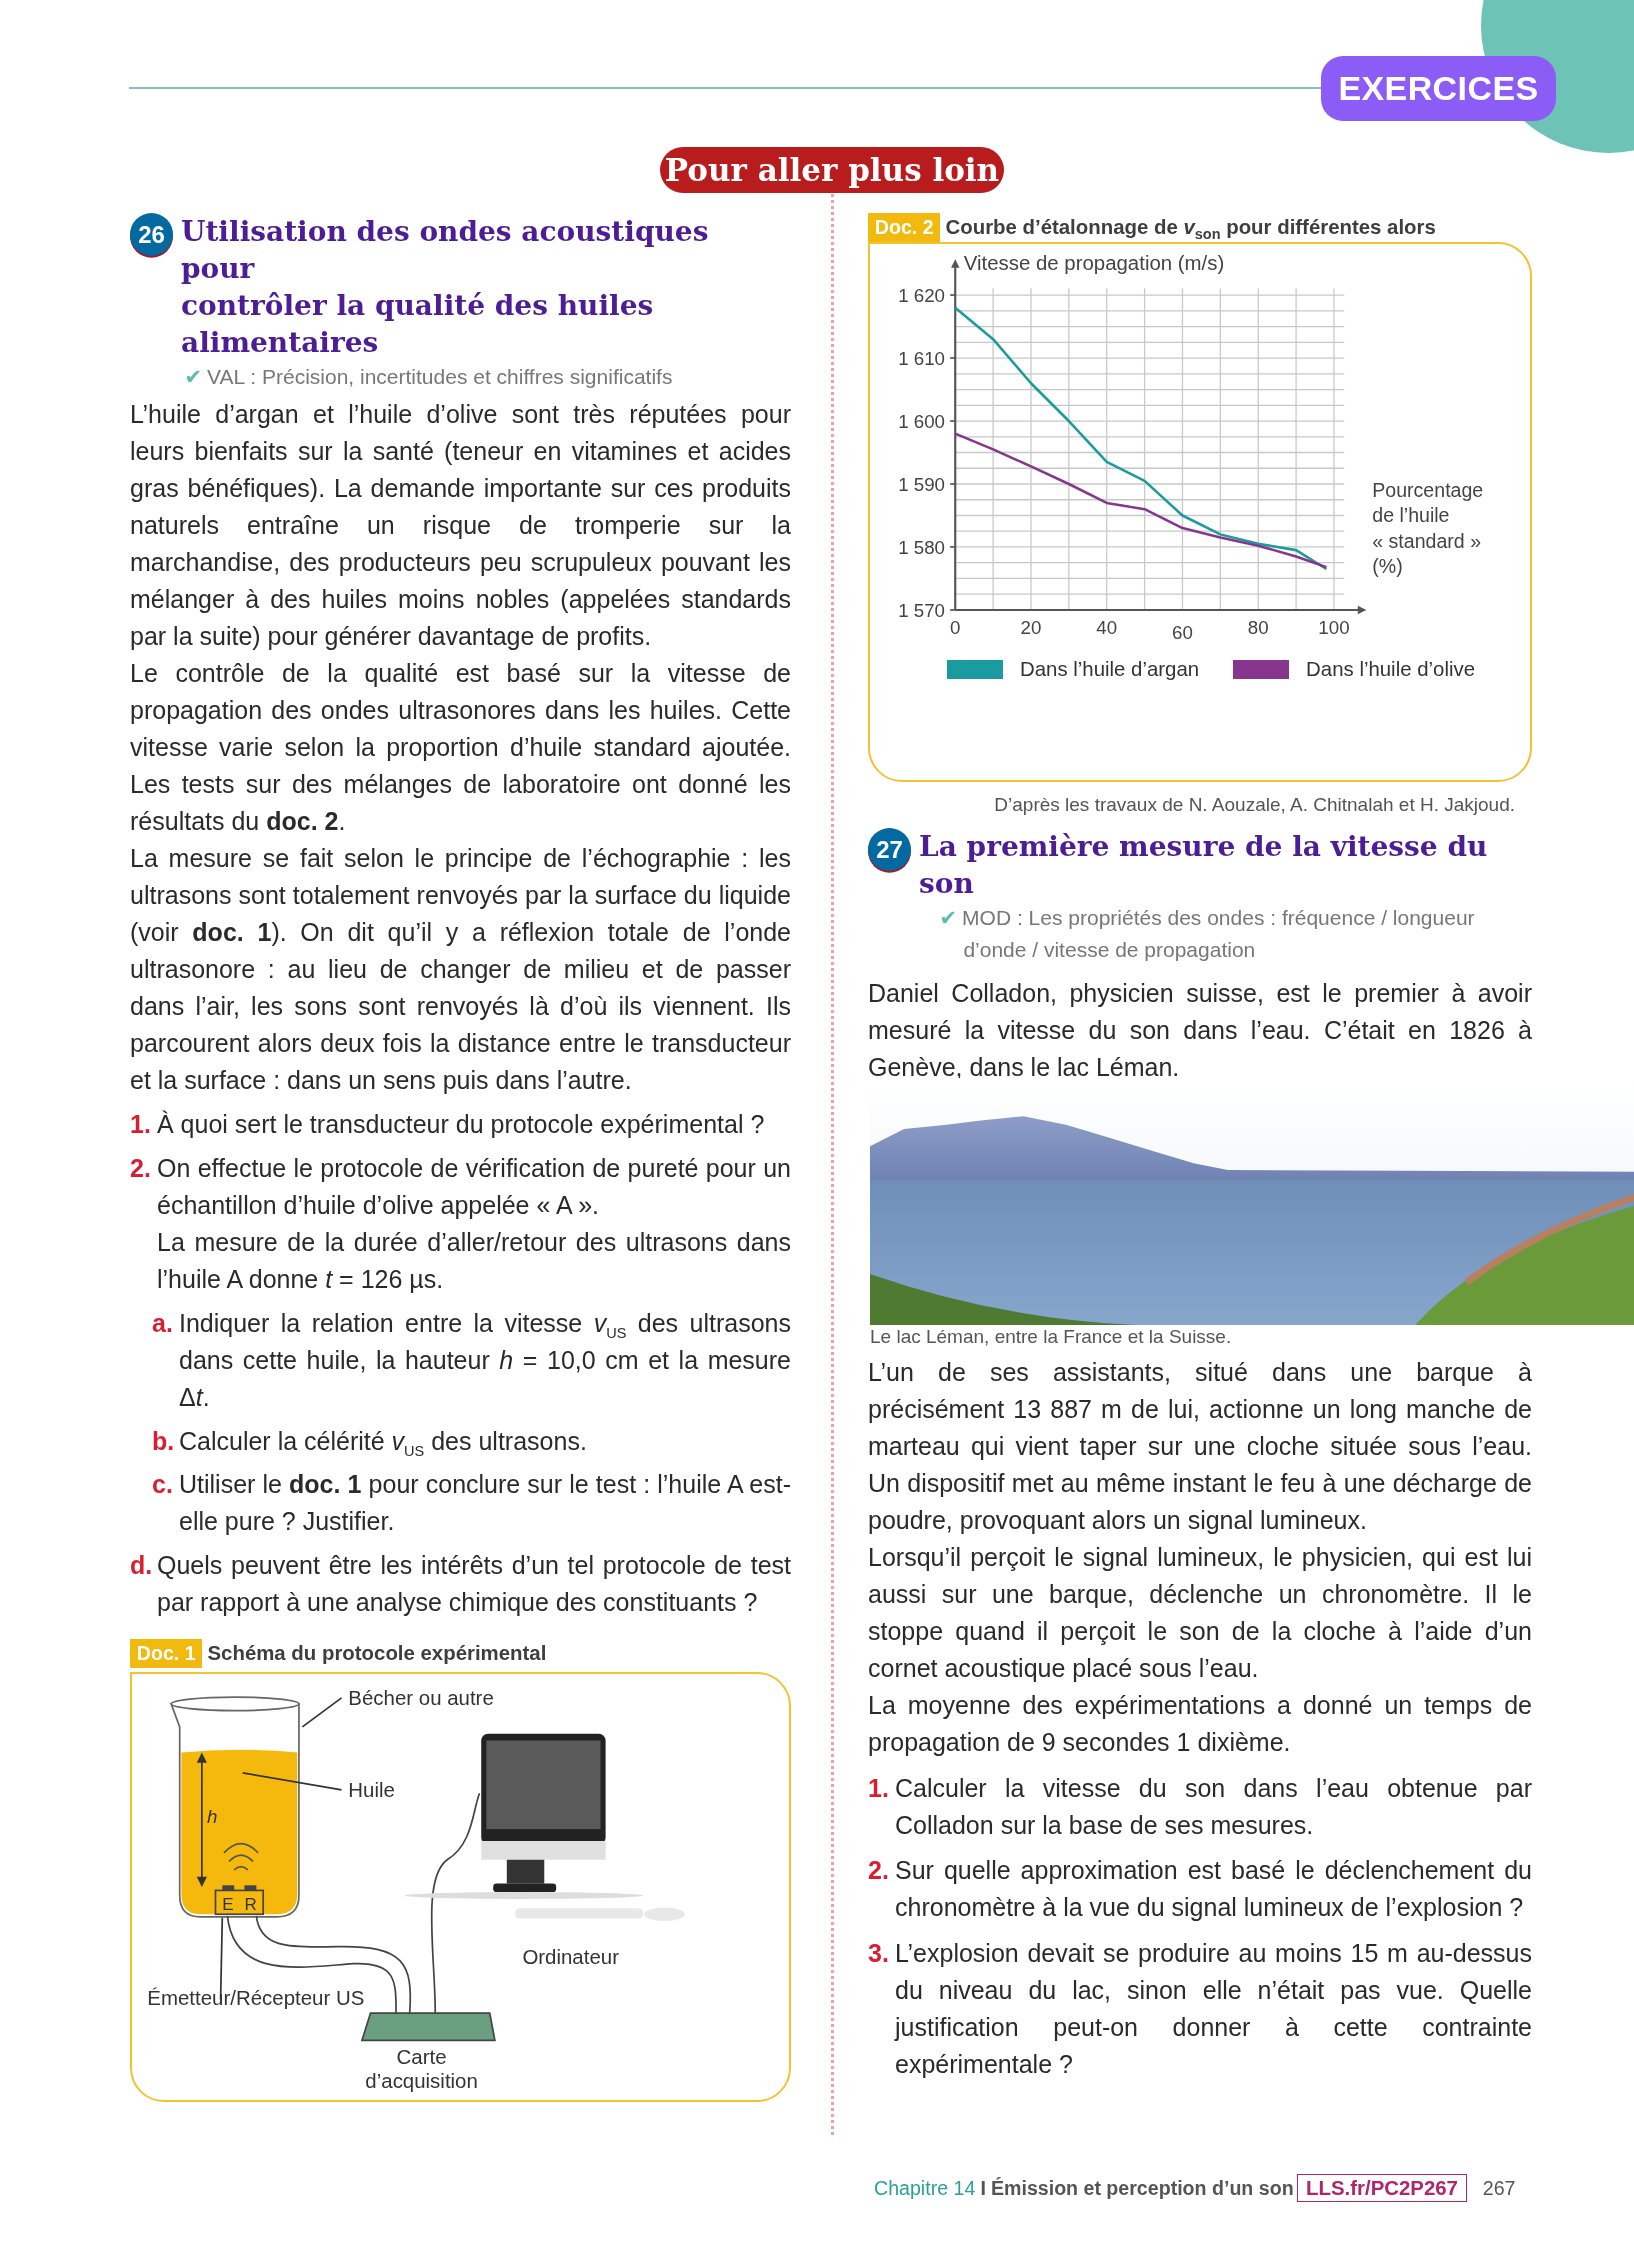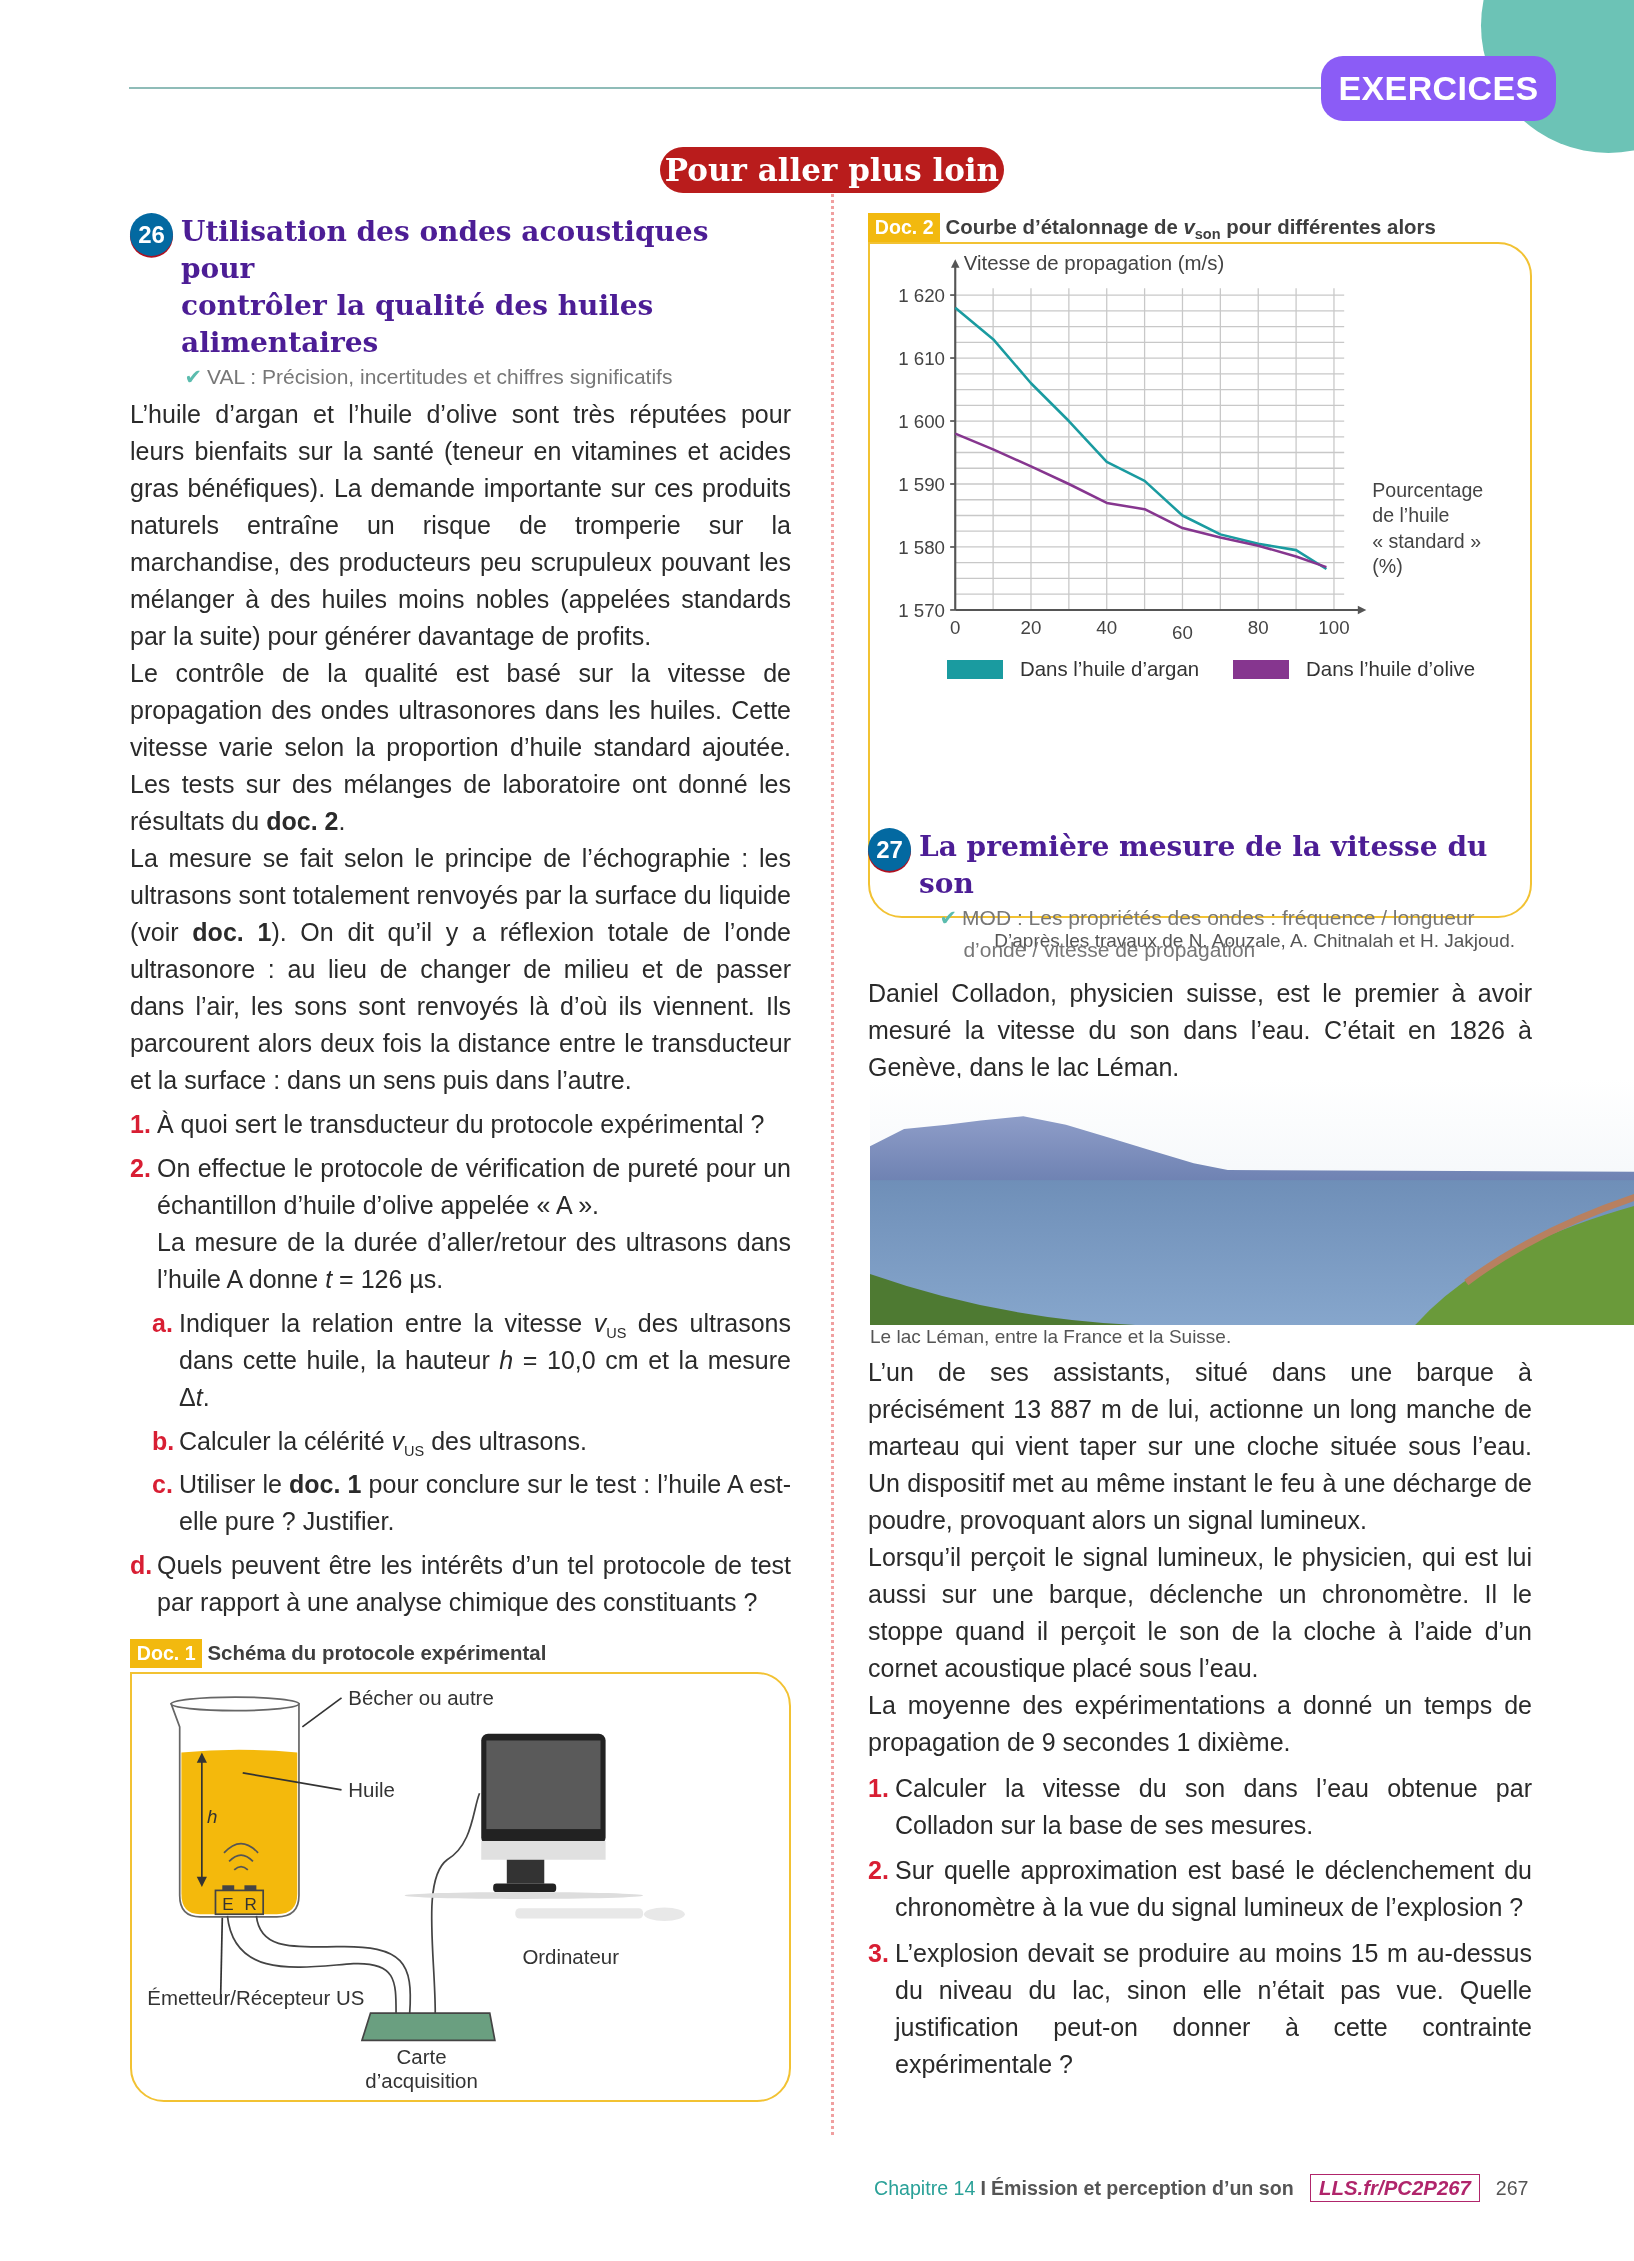--- a/index.html
+++ b/index.html
@@ -33,37 +33,37 @@
   .sq .qn { position: absolute; left: 22px; top: 0; color: #d81e33; font-weight: bold; }
   sub { font-size: 14.5px; line-height: 0; }
   .it { font-style: italic; }
 
   .doc-tag { display: inline-block; background: #f2b90f; color: #fff; font-weight: bold; font-size: 19.6px; padding: 1.7px 6.8px; line-height: 25.5px; }
   .doc-title { font-weight: bold; color: #3e3e3e; font-size: 20.4px; margin-left: 5.1px; }
   .doc-box { border: 2.6px solid #f2c233; border-radius: 0 34px 34px 34px; background: #fff; }
 
   
   .chart-wrap { position: absolute; left: 868px; top: 213px; width: 664px; }
-  .chart-box { position: relative; height: 676px; margin-top: 0; }
+  .chart-box { position: relative; height: 540px; margin-top: 0; }
   .chart-svg { position: absolute; left: 0; top: 0; }
   .legend { position: absolute; left: 77px; top: 414px; display: flex; align-items: center; font-size: 20.4px; color: #333; }
   .swatch { width: 56px; height: 19px; display: inline-block; margin-right: 17px; }
   .chart-caption { position: absolute; left: 20.4px; top: 443px; width: 613px; font-size: 20px; line-height: 27px; color: #555; }
   .credit { text-align: right; font-size: 19px; color: #555; margin-top: 12px; padding-right: 17px; }
 
   
   .photo { position: absolute; left: 870px; top: 1078px; width: 765px; height: 247px; overflow: hidden; }
   .photo-caption { position: absolute; left: 870px; top: 1326px; font-size: 19px; color: #555; }
 
   
   .footer { position: absolute; left: 874px; top: 2174px; display: flex; align-items: center; font-size: 19.6px; }
   .footer .chap { color: #2aa198; }
   .footer .sep { color: #555; margin: 0 5.1px; font-weight: bold; }
   .footer .chap-title { color: #555; font-weight: bold; }
-  .footer .link { margin-left: 16px; border: 1.7px solid #b0256b; color: #b0256b; font-weight: bold; border-radius: 0; padding: 1.7px 8.5px; font-size: 20.4px; font-style: italic; }
+  .footer .link { margin-left: 3px; border: 1.7px solid #b0256b; color: #b0256b; font-weight: bold; border-radius: 0; padding: 1.7px 8.5px; font-size: 20.4px; }
   .footer .page { margin-left: 15.3px; color: #555; }
 </style>
 </head>
 <body>
 
 <div class="teal-circle"></div>
 <div class="top-rule"></div>
 <div class="exercices-badge">EXERCICES</div>
 <div class="aller-badge">Pour aller plus loin</div>
 <div class="divider"></div>

